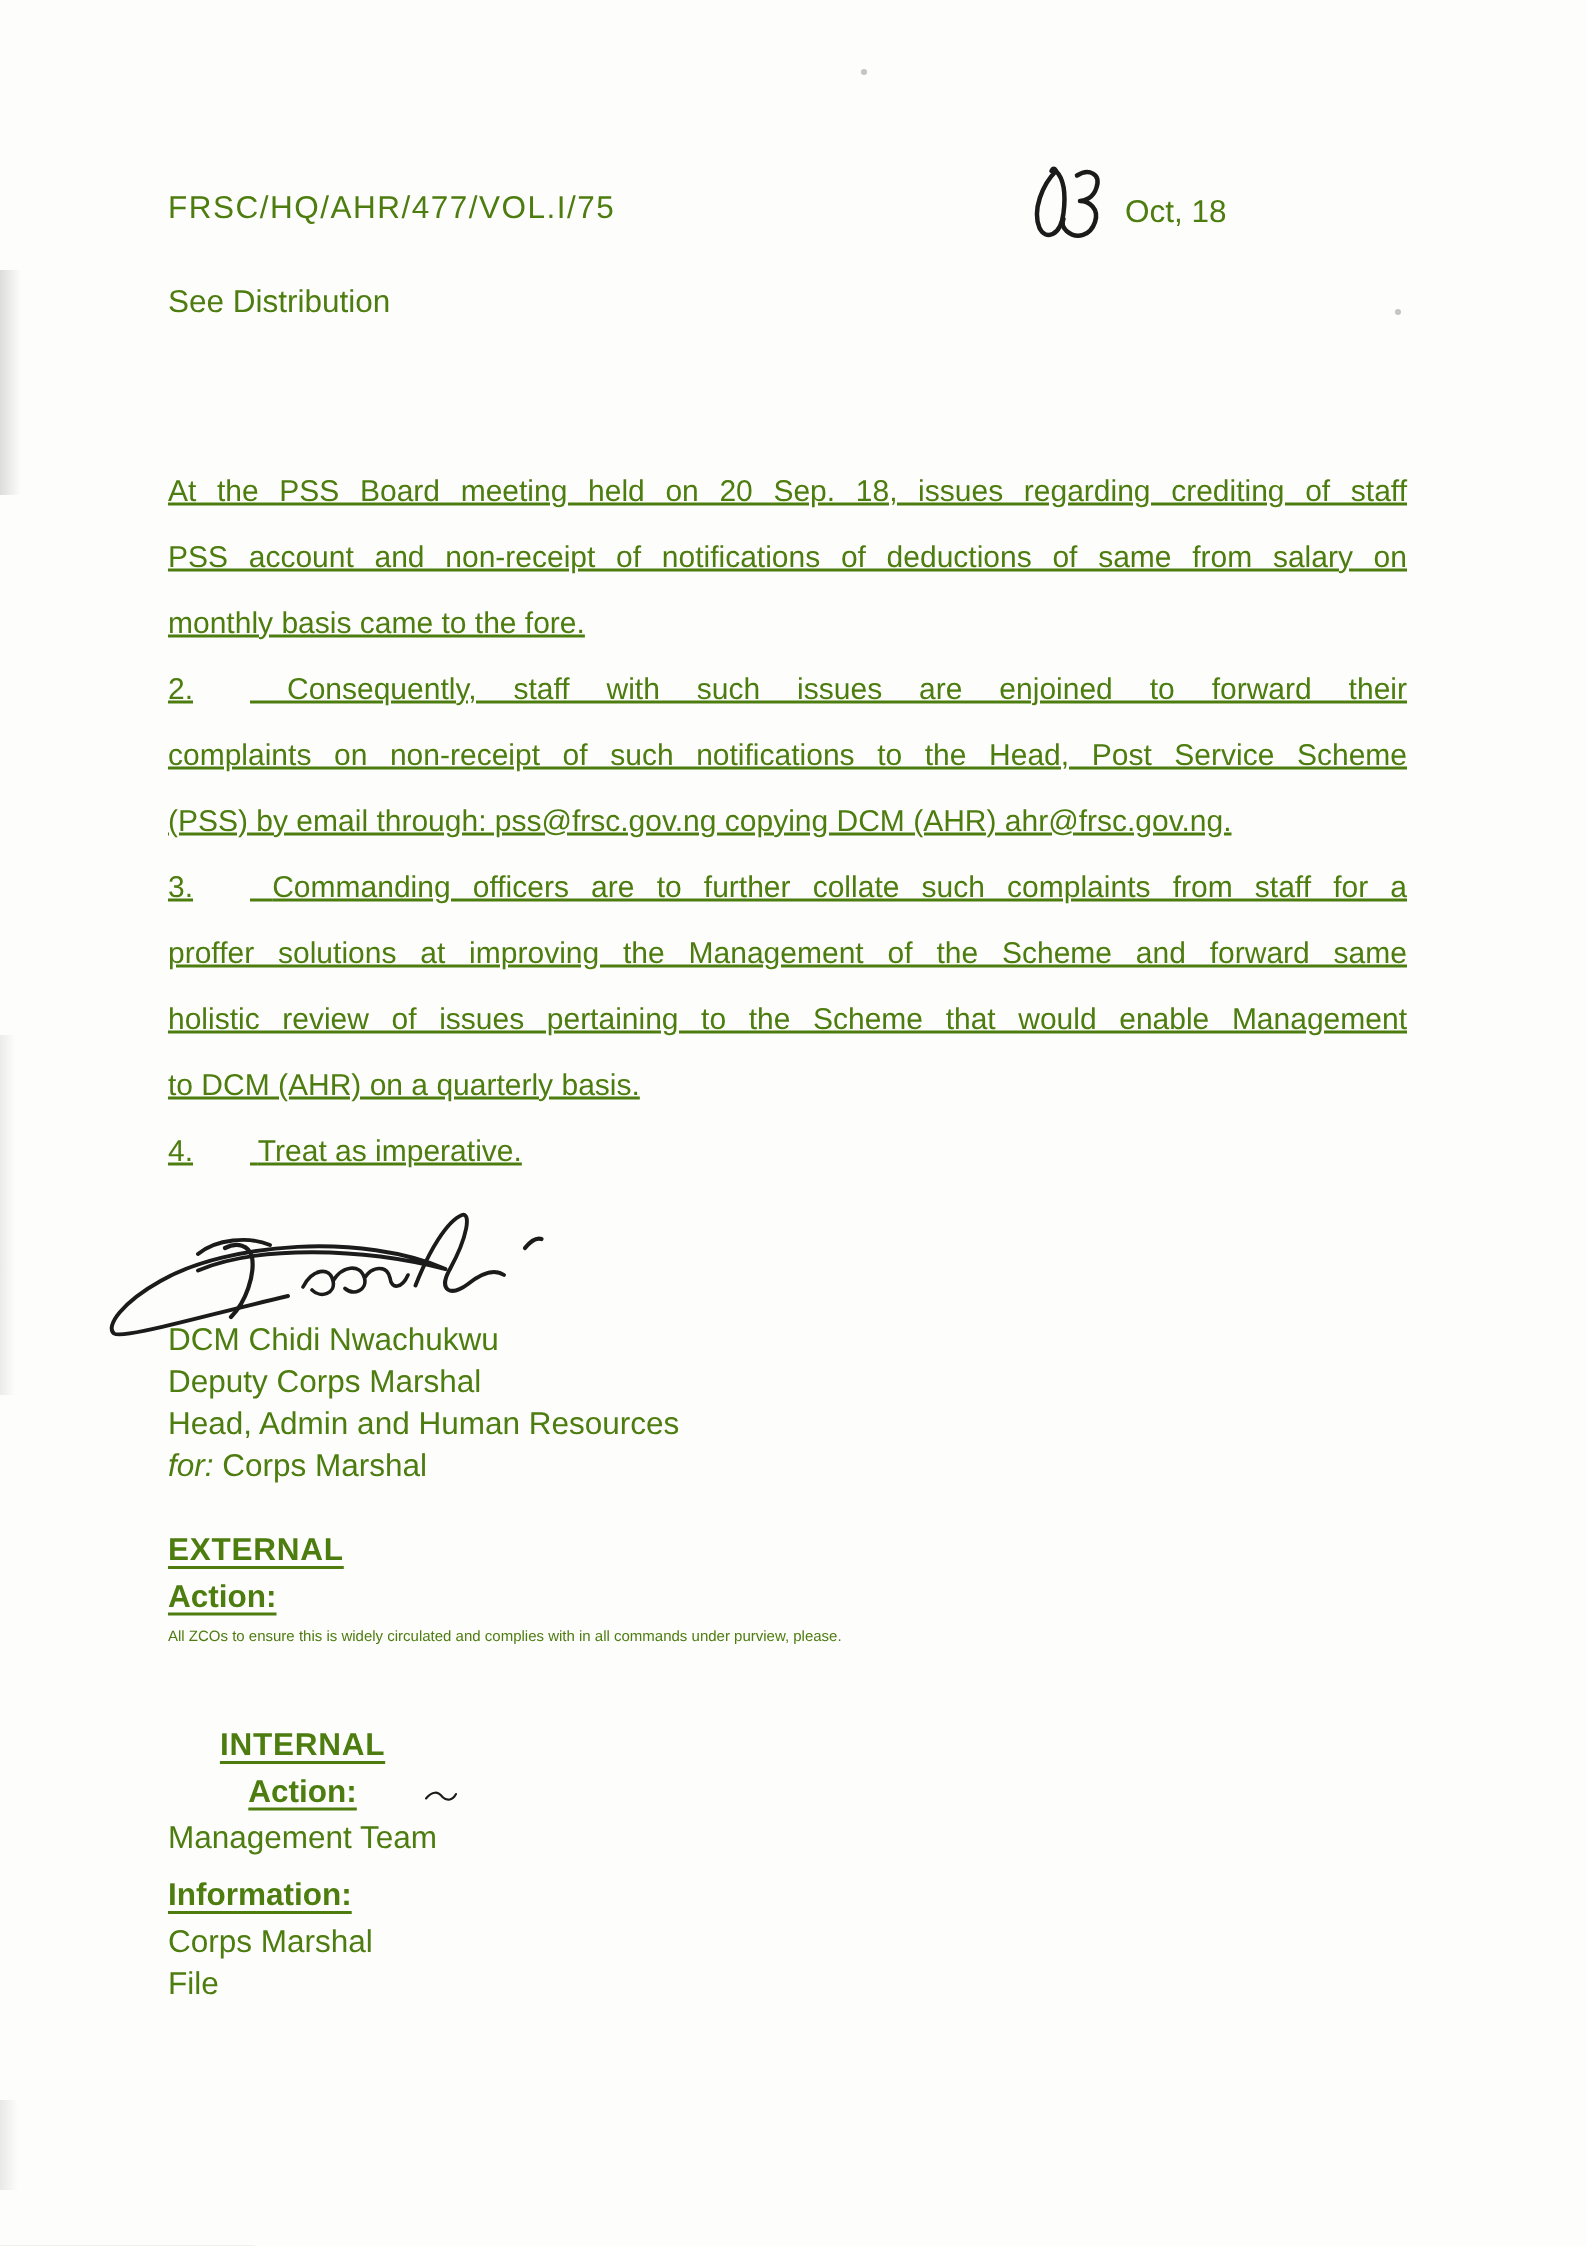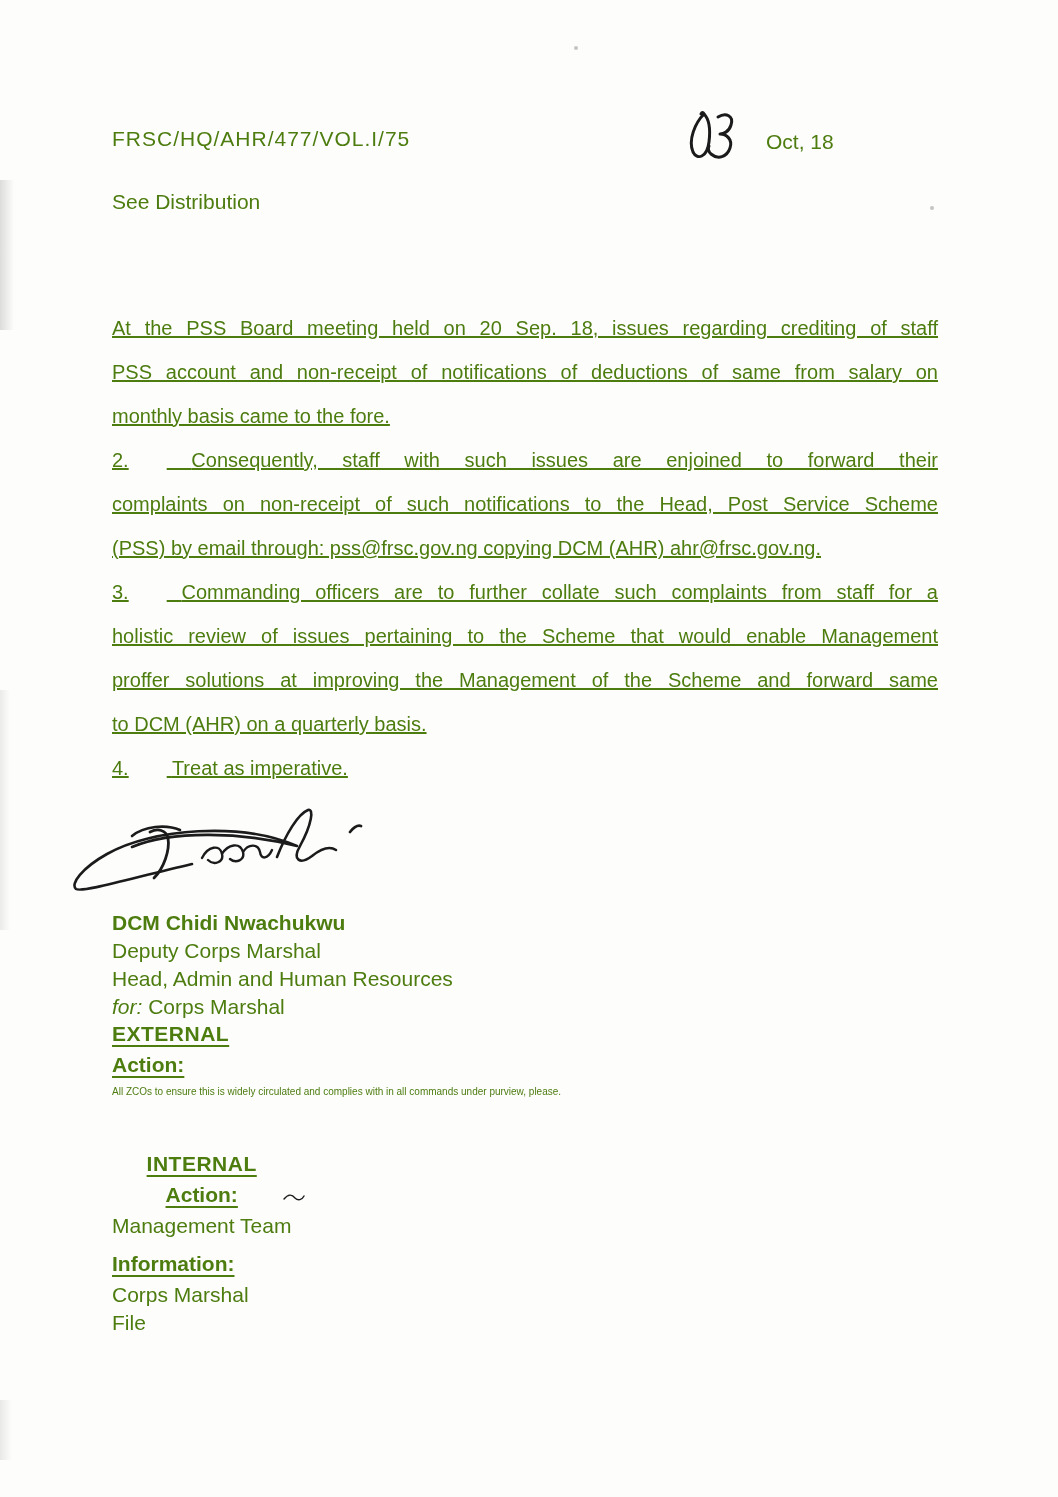--- a/index.html
+++ b/index.html
@@ -13,37 +13,37 @@
     font-family: "Liberation Sans", sans-serif;
     overflow: hidden;
   }
   .abs { position: absolute; }
   
   .ref-line {
     left: 112px; top: 127px;
     font-size: 21px; letter-spacing: 1px;
   }
   .date-group { left: 680px; top: 108px; display: flex; align-items: flex-start; }
-  .date-text { font-size: 21px; margin-left: 24px; margin-top: 22px; }
+  .date-text { font-size: 21px; margin-left: 8px; margin-top: 22px; }
   .salutation { left: 112px; top: 190px; font-size: 21px; }
   
   .title-block { left: 112px; top: 243px; width: 826px; font-weight: 700; font-size: 21px; }
   .title-block .tline { line-height: 34px; }
   .u { text-decoration: underline; text-underline-offset: 4px; }
   .jline { text-align: justify; text-align-last: justify; }
   .line  { text-align: left; }
   
   .body-block { left: 112px; top: 306px; width: 826px; font-size: 20px; }
   .body-block > div { line-height: 44px; white-space: normal; text-decoration: underline; }
   .tab { display: inline-block; width: 38px; }
   
   .sig-svg { left: 62px; top: 802px; }
   .sig-block { left: 112px; top: 880px; font-size: 21px; }
   .sig-block > div { line-height: 28px; }
-  .sig-name { font-weight: 700; margin-top: 29px; }
+  .sig-name { font-weight: 400; }
   .for-prefix { font-style: italic; text-align: right; }
   
   .dist { font-size: 21px; }
   .dist .head { font-weight: 700; letter-spacing: 0.5px; margin-bottom: 7px; }
   .dist .lbl { font-weight: 700; margin-bottom: 5px; }
   .dist .item { line-height: 28px; }
   .ext-block { left: 112px; top: 1022px; width: 840px; }
   .ext-note { font-size: 10px; line-height: 20px; margin-bottom: 2px; }
   .int-block { left: 112px; top: 1152px; text-align: center; }
   .info-block { left: 112px; top: 1252px; }
@@ -88,22 +88,22 @@
   <div class="abs body-block">
     <div class="jline">At the PSS Board meeting held on 20 Sep. 18, issues regarding crediting of staff</div>
     <div class="jline">PSS account and non-receipt of notifications of deductions of same from salary on</div>
     <div class="line">monthly basis came to the fore.</div>
 
     <div class="jline"><span>2.</span><span class="tab"></span> <span>Consequently, staff with such issues are enjoined to forward their</span></div>
     <div class="jline">complaints on non-receipt of such notifications to the Head, Post Service Scheme</div>
     <div class="line">(PSS) by email through: pss@frsc.gov.ng copying DCM (AHR) ahr@frsc.gov.ng.</div>
 
     <div class="jline"><span>3.</span><span class="tab"></span> <span>Commanding officers are to further collate such complaints from staff for a</span></div>
+    <div class="jline">proffer solutions at improving the Management of the Scheme and forward same</div>
     <div class="jline">holistic review of issues pertaining to the Scheme that would enable Management</div>
-    <div class="jline">proffer solutions at improving the Management of the Scheme and forward same</div>
     <div class="line">to DCM (AHR) on a quarterly basis.</div>
 
     <div class="line"><span>4.</span><span class="tab"></span> <span>Treat as imperative.</span></div>
   </div>
 
   <svg class="abs ink sig-svg" width="320" height="100" viewBox="0 0 320 100" role="img" aria-label="signature of DCM Chidi Nwachukwu">
     <path d="M70,45 C110,28 180,30 235,44 C180,20 90,26 45,52 C20,66 8,82 14,87 C20,91 70,76 130,62" stroke-width="2.6"></path>
     <path d="M88,30 C96,26 104,28 106,36 C108,48 102,66 92,76" stroke-width="2.8"></path>
     <path d="M70,34 C82,24 104,22 118,28" stroke-width="2.6"></path>
     <path d="M140,56 C146,44 158,42 160,52 C162,60 152,64 146,58 M160,52 C166,42 178,40 181,50 C183,58 174,62 168,57 M181,50 C186,42 196,41 198,50 C199,58 206,57 210,48" stroke-width="2.4"></path>

